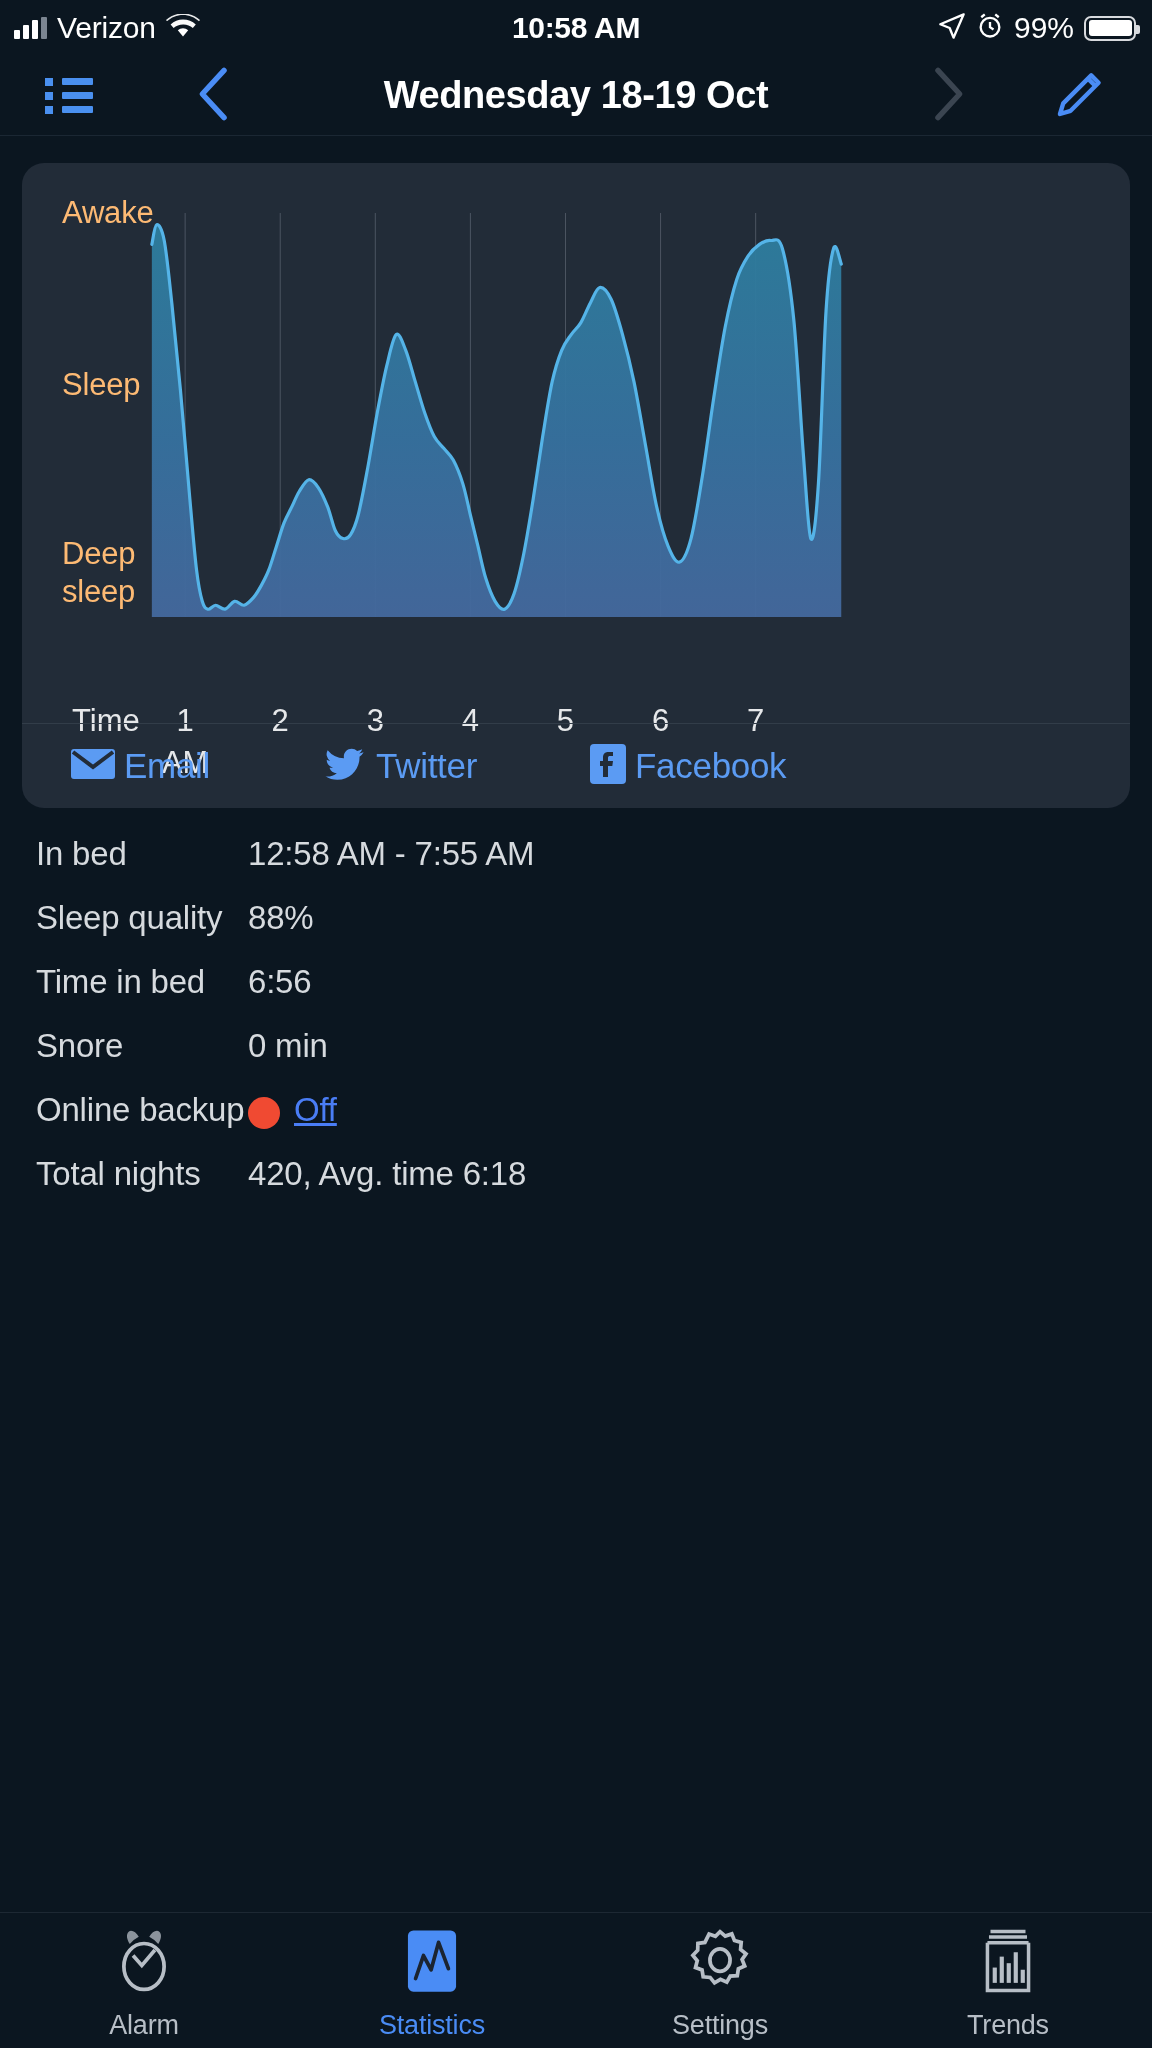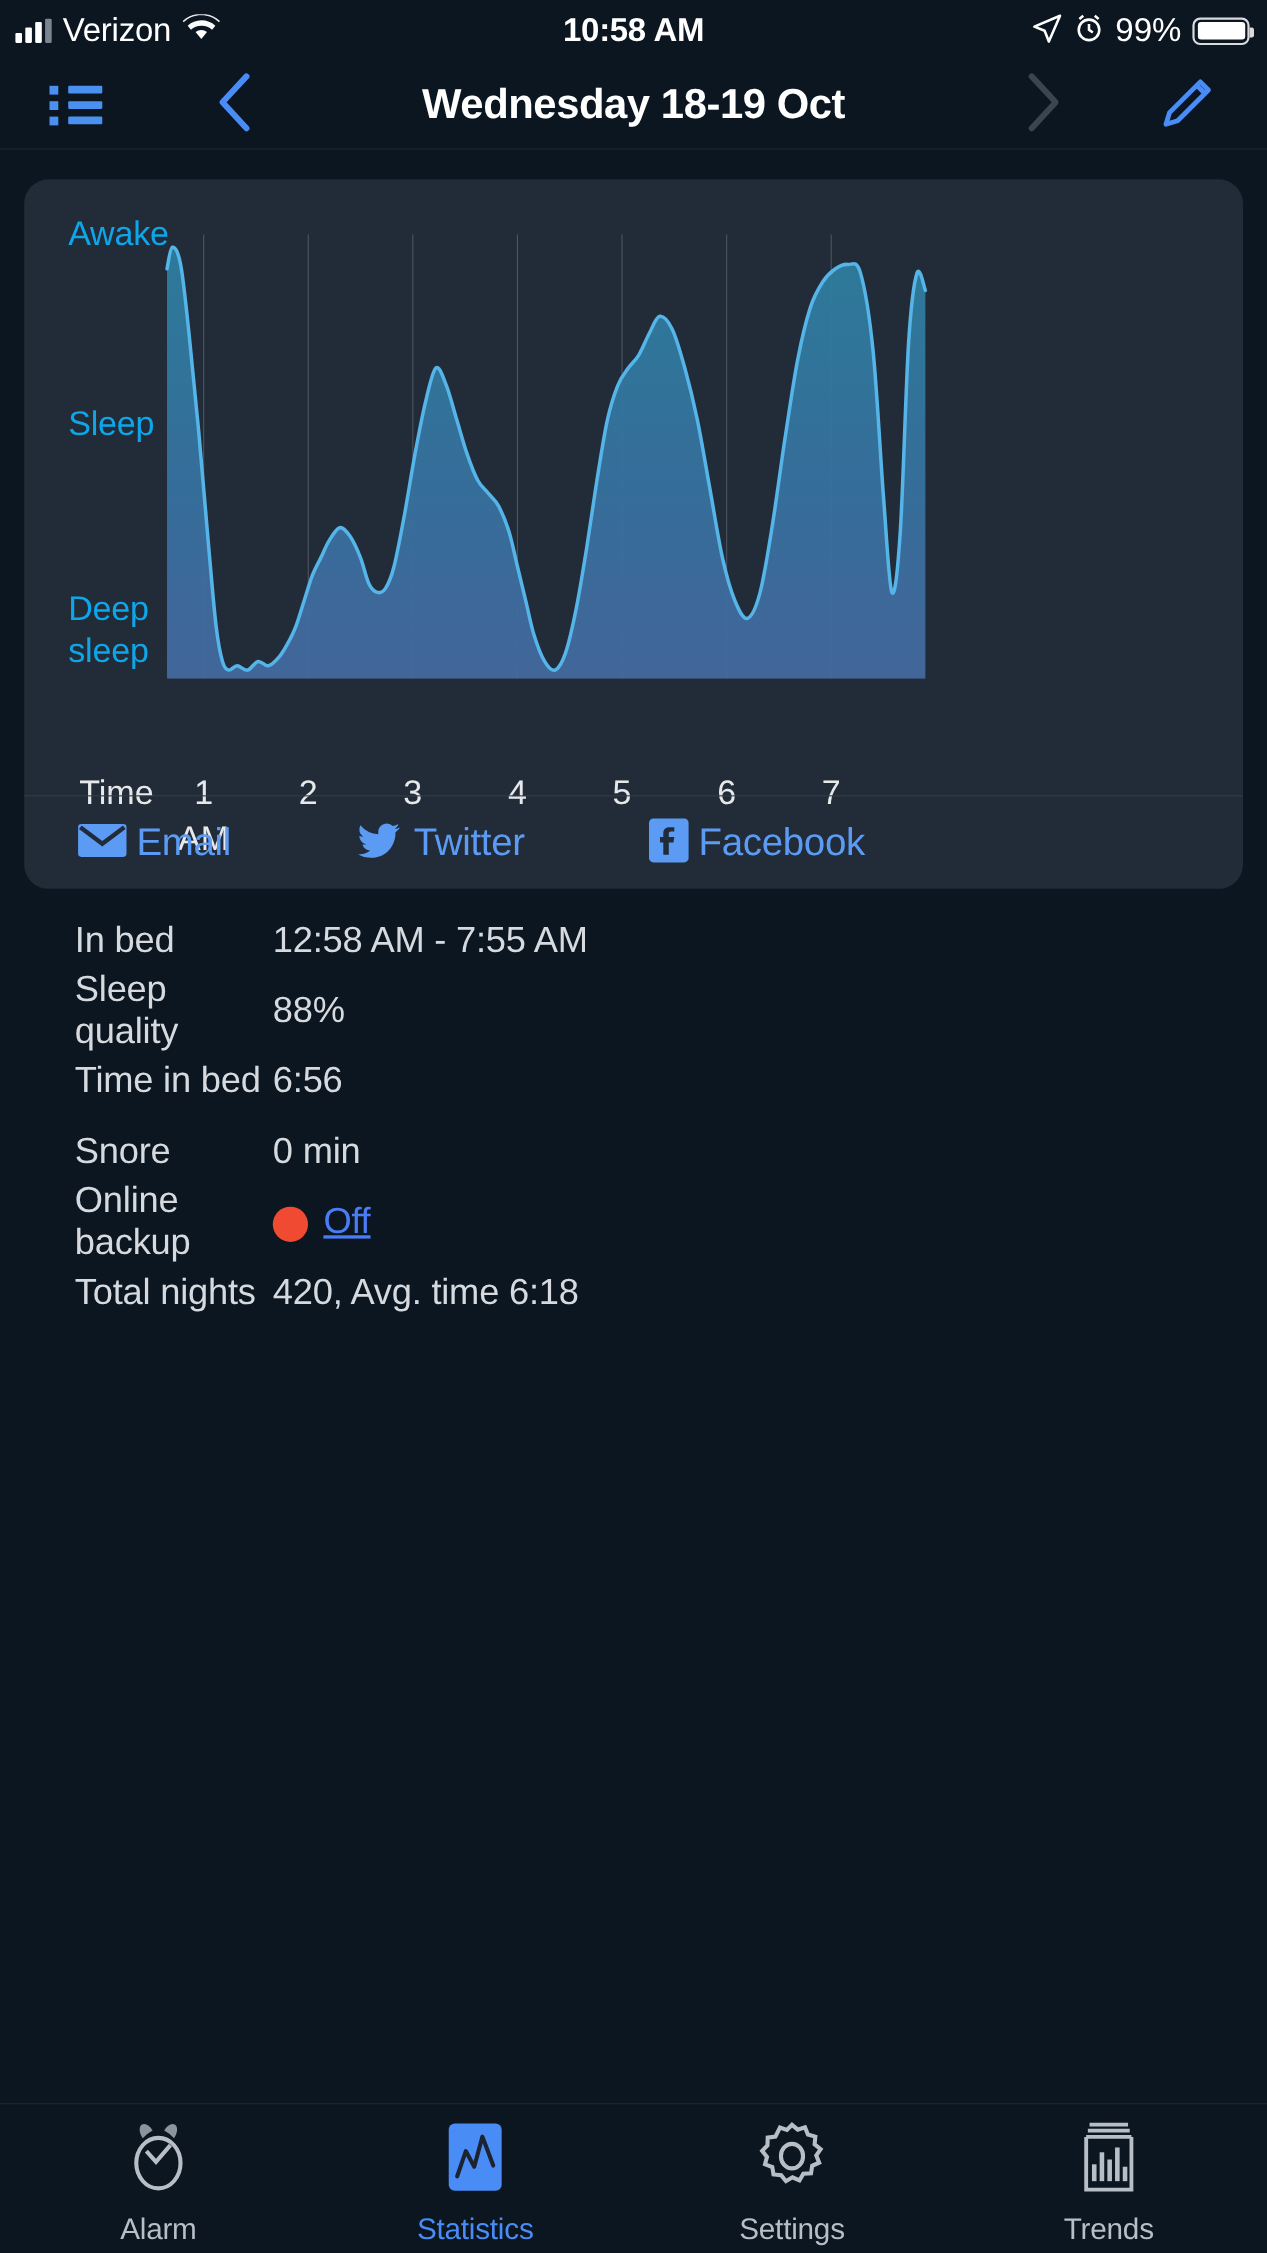--- a/index.html
+++ b/index.html
@@ -56,21 +56,21 @@
   .listicon .dot { width:8px; height:8px; background:#4a90f0; }
   .listicon .ln  { flex:1; height:7px; background:#4a90f0; border-radius:1px; }
 
   
   .card {
     position:absolute; left: 22px; top: 163px; width: 1108px; height: 645px;
     background:#222c38; border-radius: 22px; overflow:hidden;
   }
   .chart-wrap { position:relative; width:100%; height: 560px; }
 
-  .ylabel { position:absolute; color:#0ea5e9; font-size:31px; font-weight:400; letter-spacing:-0.2px; }
+  .ylabel { position:absolute; color:#fdba74; font-size:31px; font-weight:400; letter-spacing:-0.2px; }
   .yl-awake { left:40px; top:32px; }
   .yl-sleep { left:40px; top:204px; }
   .yl-deep  { left:40px; top:372px; line-height:38px; }
 
   .plot { position:absolute; left:127px; top:50px; width:697px; height:404px; }
   .plot svg { display:block; width:697px; height:404px; }
 
   .xaxis { position:absolute; left:0; top: 540px; width:100%; height: 85px; }
   .xaxis .tlabel { position:absolute; color:#e6e8ea; font-size:31px; }
   .xaxis .tnum { position:absolute; color:#e6e8ea; font-size:31px; text-align:center; width:60px; }
@@ -80,21 +80,21 @@
     position:absolute; left:0; bottom:0; width:100%; height: 85px;
     border-top: 1px solid #323d49;
     display:flex; align-items:center; padding-left: 48px; gap: 112px;
   }
   .share-btn { display:flex; align-items:center; gap:8px; cursor:pointer; }
   .share-btn .lbl { color:#5b9bf3; font-size:35px; letter-spacing:-0.3px; }
 
   
   .stats { position:absolute; left:0; top: 822px; width:1152px; }
   .srow { display:flex; align-items:center; height: 64px; }
-  .skey { width: 248px; padding-left: 68px; color:#d6dade; font-size:33px; letter-spacing:-0.2px; }
+  .skey { width: 248px; padding-left: 36px; color:#d6dade; font-size:33px; letter-spacing:-0.2px; }
   .sval { color:#d6dade; font-size:33px; letter-spacing:-0.2px; display:flex; align-items:flex-end; gap:14px; }
   .dot-red { width:32px; height:32px; border-radius:50%; background:#f04a32; display:inline-block; }
   .link-off { color:#4a7df5; text-decoration: underline; cursor:pointer; }
 
   
   .tabbar {
     position:absolute; left:0; bottom:0; width:1152px; height:136px;
     border-top:1px solid #1d2833; display:flex;
   }
   .tab { flex:1; display:flex; flex-direction:column; align-items:center;

